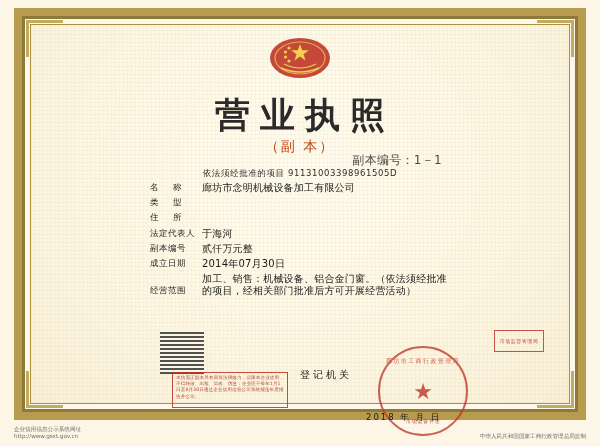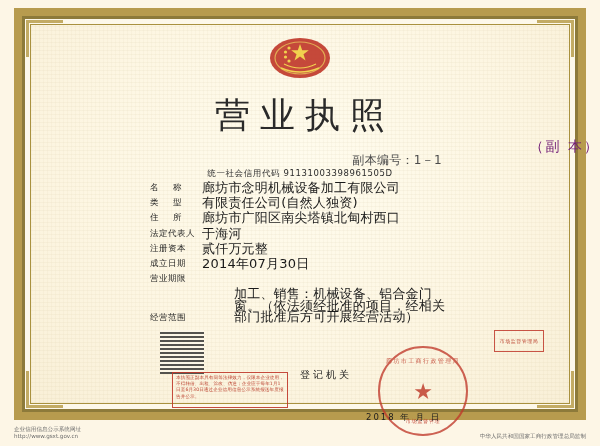--- a/index.html
+++ b/index.html
@@ -81,34 +81,34 @@
     width: 66px; height: 46px;
   }
   .emblem svg { display: block; }
 
   
   .title-main {
     position: absolute;
     left: 0; right: 0; top: 92px;
     text-align: center;
     font-family: "DejaVu Serif", serif;
-    font-weight: normal;
+    font-weight: bold;
     font-size: 35px;
     letter-spacing: 10px;
     color: #2a2a2a;
     text-indent: 10px;
   }
   .title-sub {
     position: absolute;
     left: 0; right: 0; top: 138px;
-    text-align: right;
+    text-align: center;
     font-family: "DejaVu Serif", serif;
     font-size: 14px;
     letter-spacing: 2px;
-    color: #701a75;
+    color: #c2410c;
   }
   .copy-no {
     position: absolute;
     right: 158px; top: 152px;
     font-size: 12px;
     color: #4a4a4a;
     letter-spacing: .3px;
   }
   .credit-code {
     position: absolute;
@@ -135,28 +135,27 @@
     flex: 0 0 52px;
     font-size: 8.5px;
     color: #1f1f1f;
     letter-spacing: 3px;
     line-height: 11px;
     text-align: left;
   }
   .field-label.wide { letter-spacing: 0.5px; }
   .field-value {
     flex: 1;
-    font-size: 13px;
+    font-size: 10px;
     color: #1a1a1a;
     line-height: 11px;
     letter-spacing: .2px;
   }
   .field-value.scope {
     line-height: 11.5px;
-    margin-left: 32px;
   }
 
   
   .qr {
     position: absolute;
     left: 160px; top: 330px;
     width: 44px; height: 44px;
     background:
       repeating-linear-gradient(0deg, #2b2b2b 0 2px, #fdf8ea 2px 4px),
       repeating-linear-gradient(90deg, #2b2b2b 0 2px, #fdf8ea 2px 4px);
@@ -267,50 +266,44 @@
         <circle cx="22" cy="27" r="1.6" fill="#f1d14e"></circle>
         <path d="M14 34 Q33 42 52 34" stroke="#f1d14e" stroke-width="1.6" fill="none"></path>
         <path d="M17 30 Q33 38 49 30" stroke="#f1d14e" stroke-width="1.2" fill="none"></path>
       </svg>
     </div>
   </div>
 
   <div class="title-main">营业执照</div>
   <div class="title-sub">（副 本）</div>
   <div class="copy-no">副本编号：1－1</div>
-  <div class="credit-code">统一社会信用代码 91131003398961505D</div>
+  <div class="credit-code">依法须经批准的项目 91131003398961505D</div>
 
   <div class="fields">
     <div class="field-row">
       <div class="field-label">名　称</div>
       <div class="field-value">廊坊市念明机械设备加工有限公司</div>
     </div>
     <div class="field-row">
       <div class="field-label">类　型</div>
-      <div class="field-value">有限责任公司(自然人独资)</div>
     </div>
     <div class="field-row">
       <div class="field-label">住　所</div>
-      <div class="field-value">廊坊市广阳区南尖塔镇北甸村西口</div>
     </div>
     <div class="field-row">
       <div class="field-label wide">法定代表人</div>
       <div class="field-value">于海河</div>
     </div>
     <div class="field-row">
-      <div class="field-label wide">注册资本</div>
+      <div class="field-label wide">副本编号</div>
       <div class="field-value">贰仟万元整</div>
     </div>
     <div class="field-row">
       <div class="field-label wide">成立日期</div>
       <div class="field-value">2014年07月30日</div>
-    </div>
-    <div class="field-row">
-      <div class="field-label wide">营业期限</div>
-      <div class="field-value"></div>
     </div>
     <div class="field-row">
       <div class="field-label wide">经营范围</div>
       <div class="field-value scope">加工、销售：机械设备、铝合金门窗。（依法须经批准的项目，经相关部门批准后方可开展经营活动）</div>
     </div>
   </div>
 
   <div class="qr"></div>
 
   <div class="red-stamp-box">本执照正副本具有同等法律效力，仅限本企业使用，不得转借、出租、涂改、伪造；企业应于每年1月1日至6月30日通过企业信用信息公示系统报送年度报告并公示。</div>

